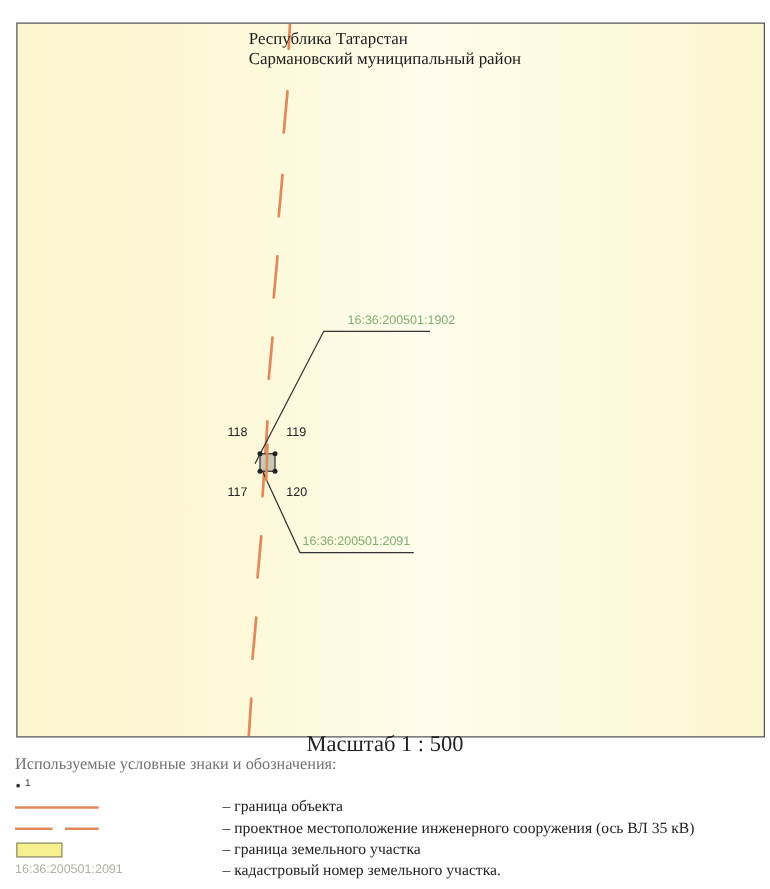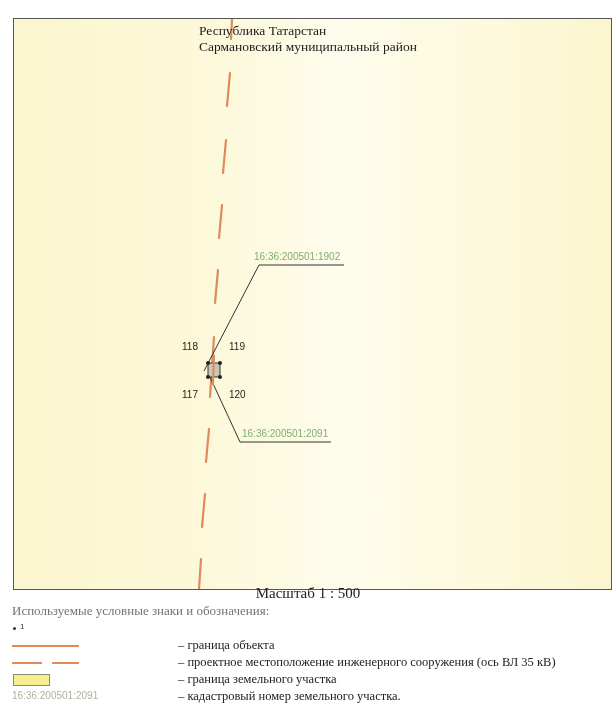--- a/index.html
+++ b/index.html
@@ -23,21 +23,21 @@
   .pt-label {
     position: absolute; font-family: "Liberation Sans", sans-serif; font-size: 10px;
     color: #222;
   }
   .cad-label {
     position: absolute; font-family: "Liberation Sans", sans-serif; font-size: 10px;
     color: #7fae72; white-space: nowrap;
   }
   .scale {
     position: absolute; left: 0; width: 616px; top: 585px; text-align: center;
-    font-size: 15px; color: #222;
+    font-size: 18px; color: #222;
   }
   .legend-title {
     position: absolute; left: 12px; top: 603px; font-size: 13px; color: #737373;
   }
   .legend-row {
     position: absolute; left: 12px; width: 600px; height: 15px;
   }
   .legend-sample { position: absolute; left: 0; top: 0; width: 150px; height: 15px; }
   .legend-desc {
     position: absolute; left: 166px; top: 0; font-size: 12.5px; white-space: nowrap; color: #222;
@@ -98,21 +98,21 @@
   <div class="title-block">
     <div>Республика Татарстан</div>
     <div>Сармановский муниципальный район</div>
   </div>
 
   <span class="pt-label" style="left:168px;top:322px;">118</span>
   <span class="pt-label" style="left:215px;top:322px;">119</span>
   <span class="pt-label" style="left:168px;top:370px;">117</span>
   <span class="pt-label" style="left:215px;top:370px;">120</span>
 
-  <span class="cad-label" style="left:240px;top:232px;text-align:center;">16:36:200501:1902</span>
+  <span class="cad-label" style="left:264px;top:232px;text-align:center;">16:36:200501:1902</span>
   <span class="cad-label" style="left:228px;top:409px;">16:36:200501:2091</span>
 </div>
 
 <div class="scale">Масштаб 1 : 500</div>
 
 <div class="legend-title">Используемые условные знаки и обозначения:</div>
 
 <div class="legend-row" style="top:621px;">
   <div class="legend-sample">
     <span class="dot-sample"></span>

